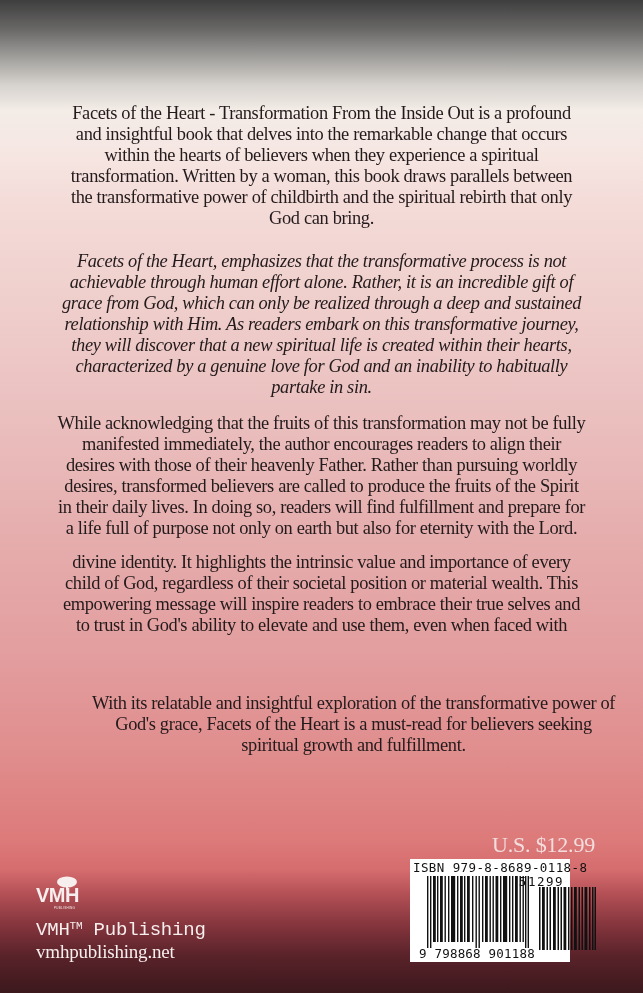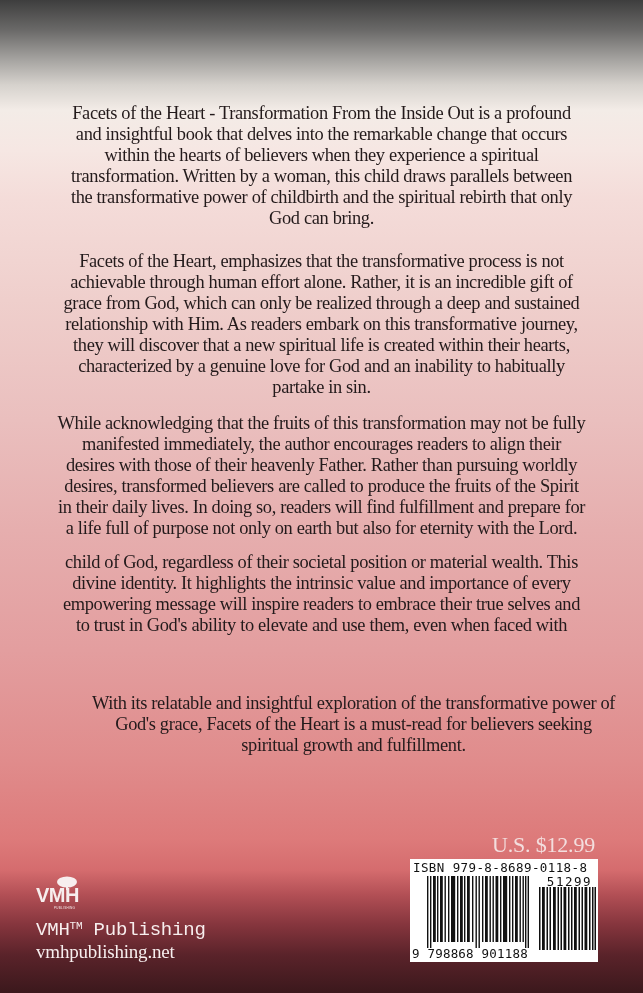--- a/index.html
+++ b/index.html
@@ -37,35 +37,35 @@
   .line {
     display: block; height: 21px; line-height: 21px;
     font-size: 18.4px; white-space: nowrap; letter-spacing: -0.35px;
     text-align: center;
   }
   .price {
     position: absolute; left: 480px; top: 832px; width: 115px;
     text-align: right; font-size: 22px; color: #f3dede; letter-spacing: -0.2px;
   }
   .barcode-box {
-    position: absolute; left: 410px; top: 859px; width: 188px; height: 103px;
+    position: absolute; left: 410px; top: 859px; width: 160px; height: 103px;
     background: #ffffff;
   }
   .isbn-text {
     position: absolute; left: 3px; top: 1px; width: 183px;
     font-family: "DejaVu Sans Mono", "Liberation Mono", monospace;
     font-size: 12.5px; letter-spacing: 0.4px; color: #111; white-space: nowrap;
   }
   .addon-text {
     position: absolute; right: 6px; top: 15px;
     font-family: "DejaVu Sans Mono", "Liberation Mono", monospace;
     font-size: 12.5px; letter-spacing: 1.5px; color: #111;
   }
   .ean-digits {
-    position: absolute; left: 2px; bottom: 1px;
+    position: absolute; left: 9px; bottom: 1px;
     font-family: "DejaVu Sans Mono", "Liberation Mono", monospace;
     font-size: 12.5px; color: #111; white-space: pre; letter-spacing: 0.2px;
   }
   .bars-main { position: absolute; left: 17px; top: 17px; width: 102px; height: 72px; }
   .bars-addon { position: absolute; left: 129px; top: 28px; width: 57px; height: 63px; }
   .publisher {
     position: absolute; left: 36px; top: 876px; color: #f7eeee;
   }
   .logo { position: relative; width: 60px; height: 38px; }
   .logo-tree { position: absolute; left: 20px; top: 0px; width: 22px; height: 14px; }
@@ -84,44 +84,44 @@
 </head>
 <body>
 
 <div class="cover">
 
   <div class="blurb">
     <div class="para" style="top:103px;">
       <span class="line">Facets of the Heart - Transformation From the Inside Out is a profound</span>
       <span class="line">and insightful book that delves into the remarkable change that occurs</span>
       <span class="line">within the hearts of believers when they experience a spiritual</span>
-      <span class="line">transformation. Written by a woman, this child draws parallels between</span>
+      <span class="line">transformation. Written by a woman, this book draws parallels between</span>
       <span class="line">the transformative power of childbirth and the spiritual rebirth that only</span>
       <span class="line">God can bring.</span>
     </div>
-    <div class="para" style="top:251px;">
+    <div class="para" style="top:251px;font-style:italic;">
       <span class="line">Facets of the Heart, emphasizes that the transformative process is not</span>
       <span class="line">achievable through human effort alone. Rather, it is an incredible gift of</span>
       <span class="line">grace from God, which can only be realized through a deep and sustained</span>
       <span class="line">relationship with Him. As readers embark on this transformative journey,</span>
       <span class="line">they will discover that a new spiritual life is created within their hearts,</span>
       <span class="line">characterized by a genuine love for God and an inability to habitually</span>
       <span class="line">partake in sin.</span>
     </div>
     <div class="para" style="top:413px;">
       <span class="line">While acknowledging that the fruits of this transformation may not be fully</span>
       <span class="line">manifested immediately, the author encourages readers to align their</span>
       <span class="line">desires with those of their heavenly Father. Rather than pursuing worldly</span>
       <span class="line">desires, transformed believers are called to produce the fruits of the Spirit</span>
       <span class="line">in their daily lives. In doing so, readers will find fulfillment and prepare for</span>
       <span class="line">a life full of purpose not only on earth but also for eternity with the Lord.</span>
     </div>
     <div class="para" style="top:552px;">
+      <span class="line">divine identity. It highlights the intrinsic value and importance of every</span>
       <span class="line">child of God, regardless of their societal position or material wealth. This</span>
-      <span class="line">divine identity. It highlights the intrinsic value and importance of every</span>
       <span class="line">empowering message will inspire readers to embrace their true selves and</span>
       <span class="line">to trust in God's ability to elevate and use them, even when faced with</span>
     </div>
     <div class="para" style="top:693px;margin-left:32px;">
       <span class="line">With its relatable and insightful exploration of the transformative power of</span>
       <span class="line">God's grace, Facets of the Heart is a must-read for believers seeking</span>
       <span class="line">spiritual growth and fulfillment.</span>
     </div>
   </div>
 

